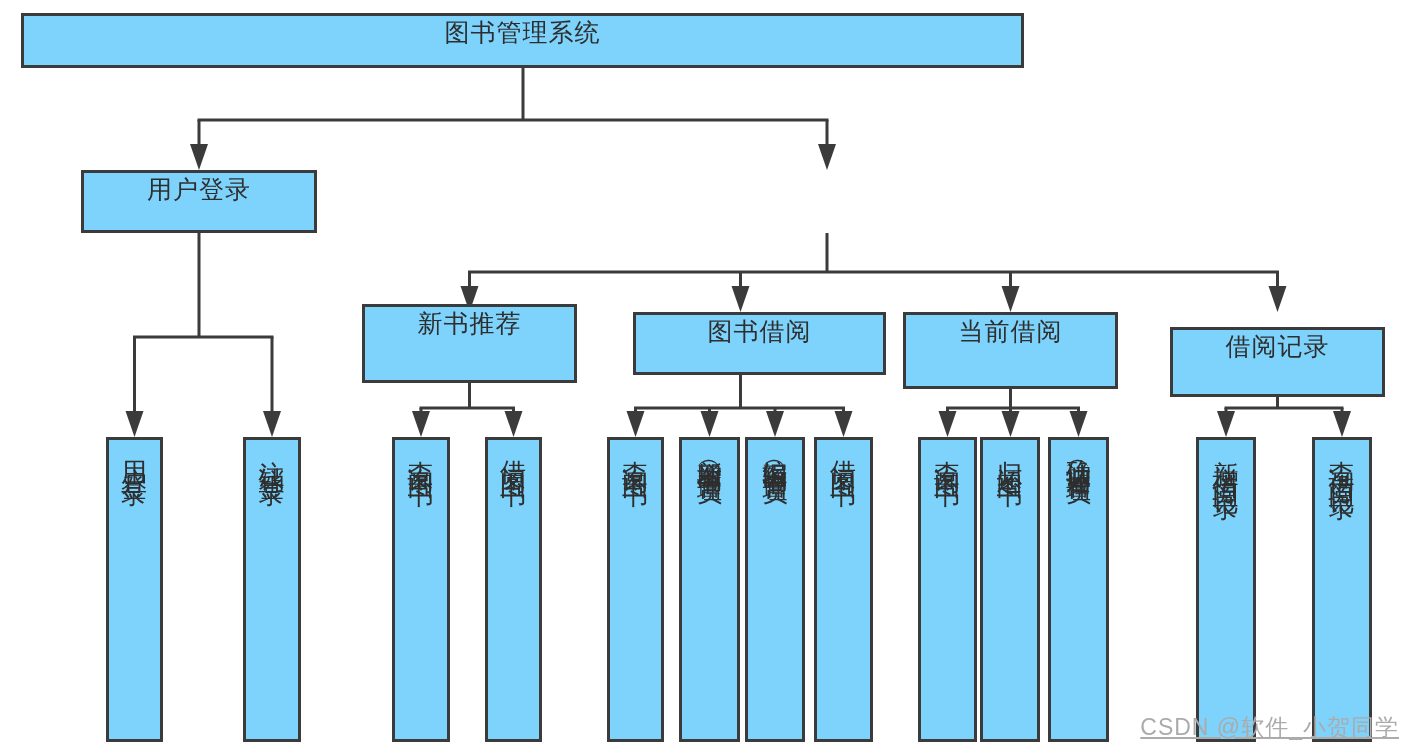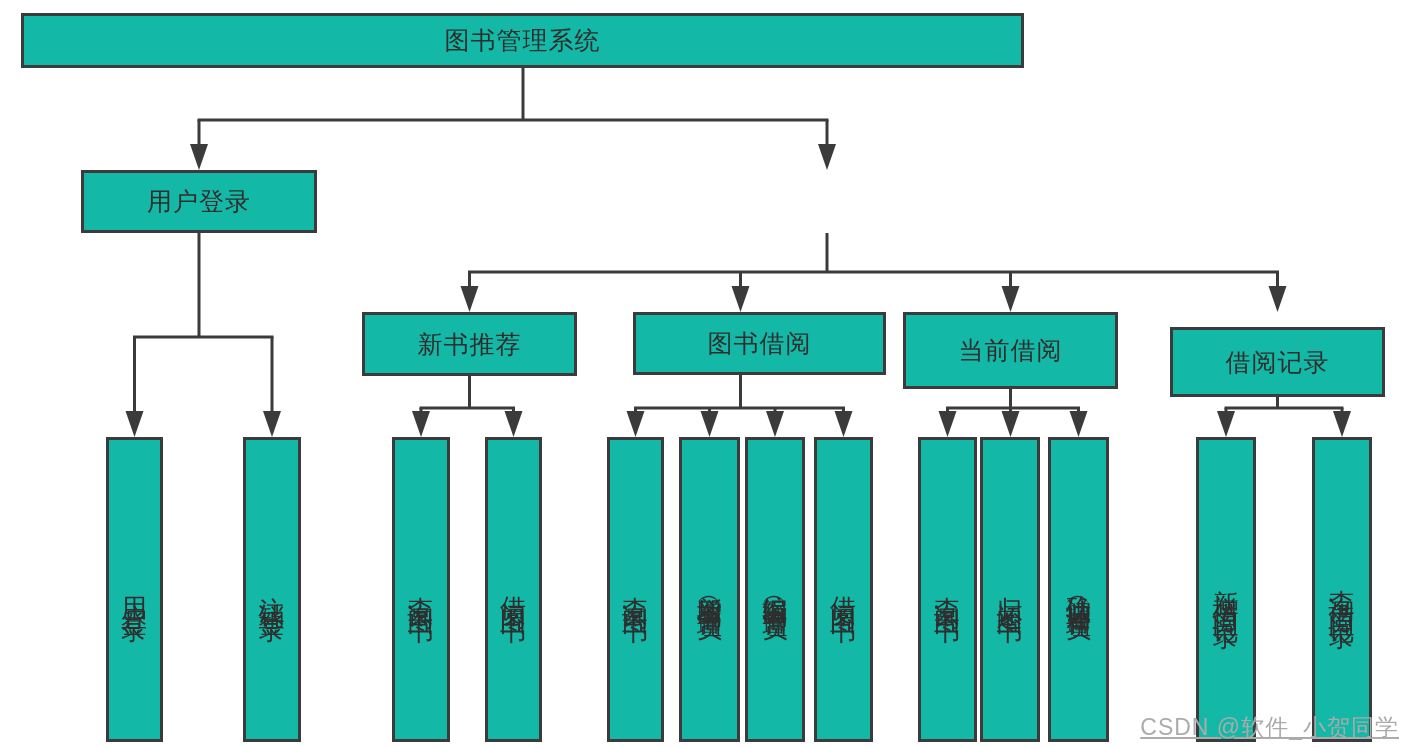--- a/index.html
+++ b/index.html
@@ -11,25 +11,24 @@
   .canvas{
     position:relative;
     width:1405px;height:747px;
     background:#ffffff;
     font-family:"Liberation Sans", sans-serif;
     overflow:hidden;
   }
   svg.wires{position:absolute;left:0;top:0;z-index:1;}
   .node{
     position:absolute;
-    background:#14b8a6;
+    background:#7dd3fc;
     border:3px solid var(--line);
     box-sizing:border-box;
     display:flex;
-    align-items:center;
     justify-content:center;
     z-index:2;
     color:var(--text);
   }
   .node.h span{
     font-size:25px;
     letter-spacing:1px;
     white-space:nowrap;
   }
   .node.v span{
@@ -116,21 +115,21 @@
     </svg>
 
   <div class="node h" style="left:21px;top:13px;width:1003px;height:55px">
     <span>图书管理系统</span>
   </div>
 
   <div class="node h" style="left:81px;top:170px;width:236px;height:63px">
     <span>用户登录</span>
   </div>
 
-  <div class="node h" style="left:362px;top:312px;width:215px;height:64px">
+  <div class="node h" style="left:362px;top:304px;width:215px;height:79px">
     <span>新书推荐</span>
   </div>
   <div class="node h" style="left:633px;top:312px;width:253px;height:63px">
     <span>图书借阅</span>
   </div>
   <div class="node h" style="left:903px;top:312px;width:215px;height:77px">
     <span>当前借阅</span>
   </div>
   <div class="node h" style="left:1170px;top:327px;width:215px;height:70px">
     <span>借阅记录</span>

